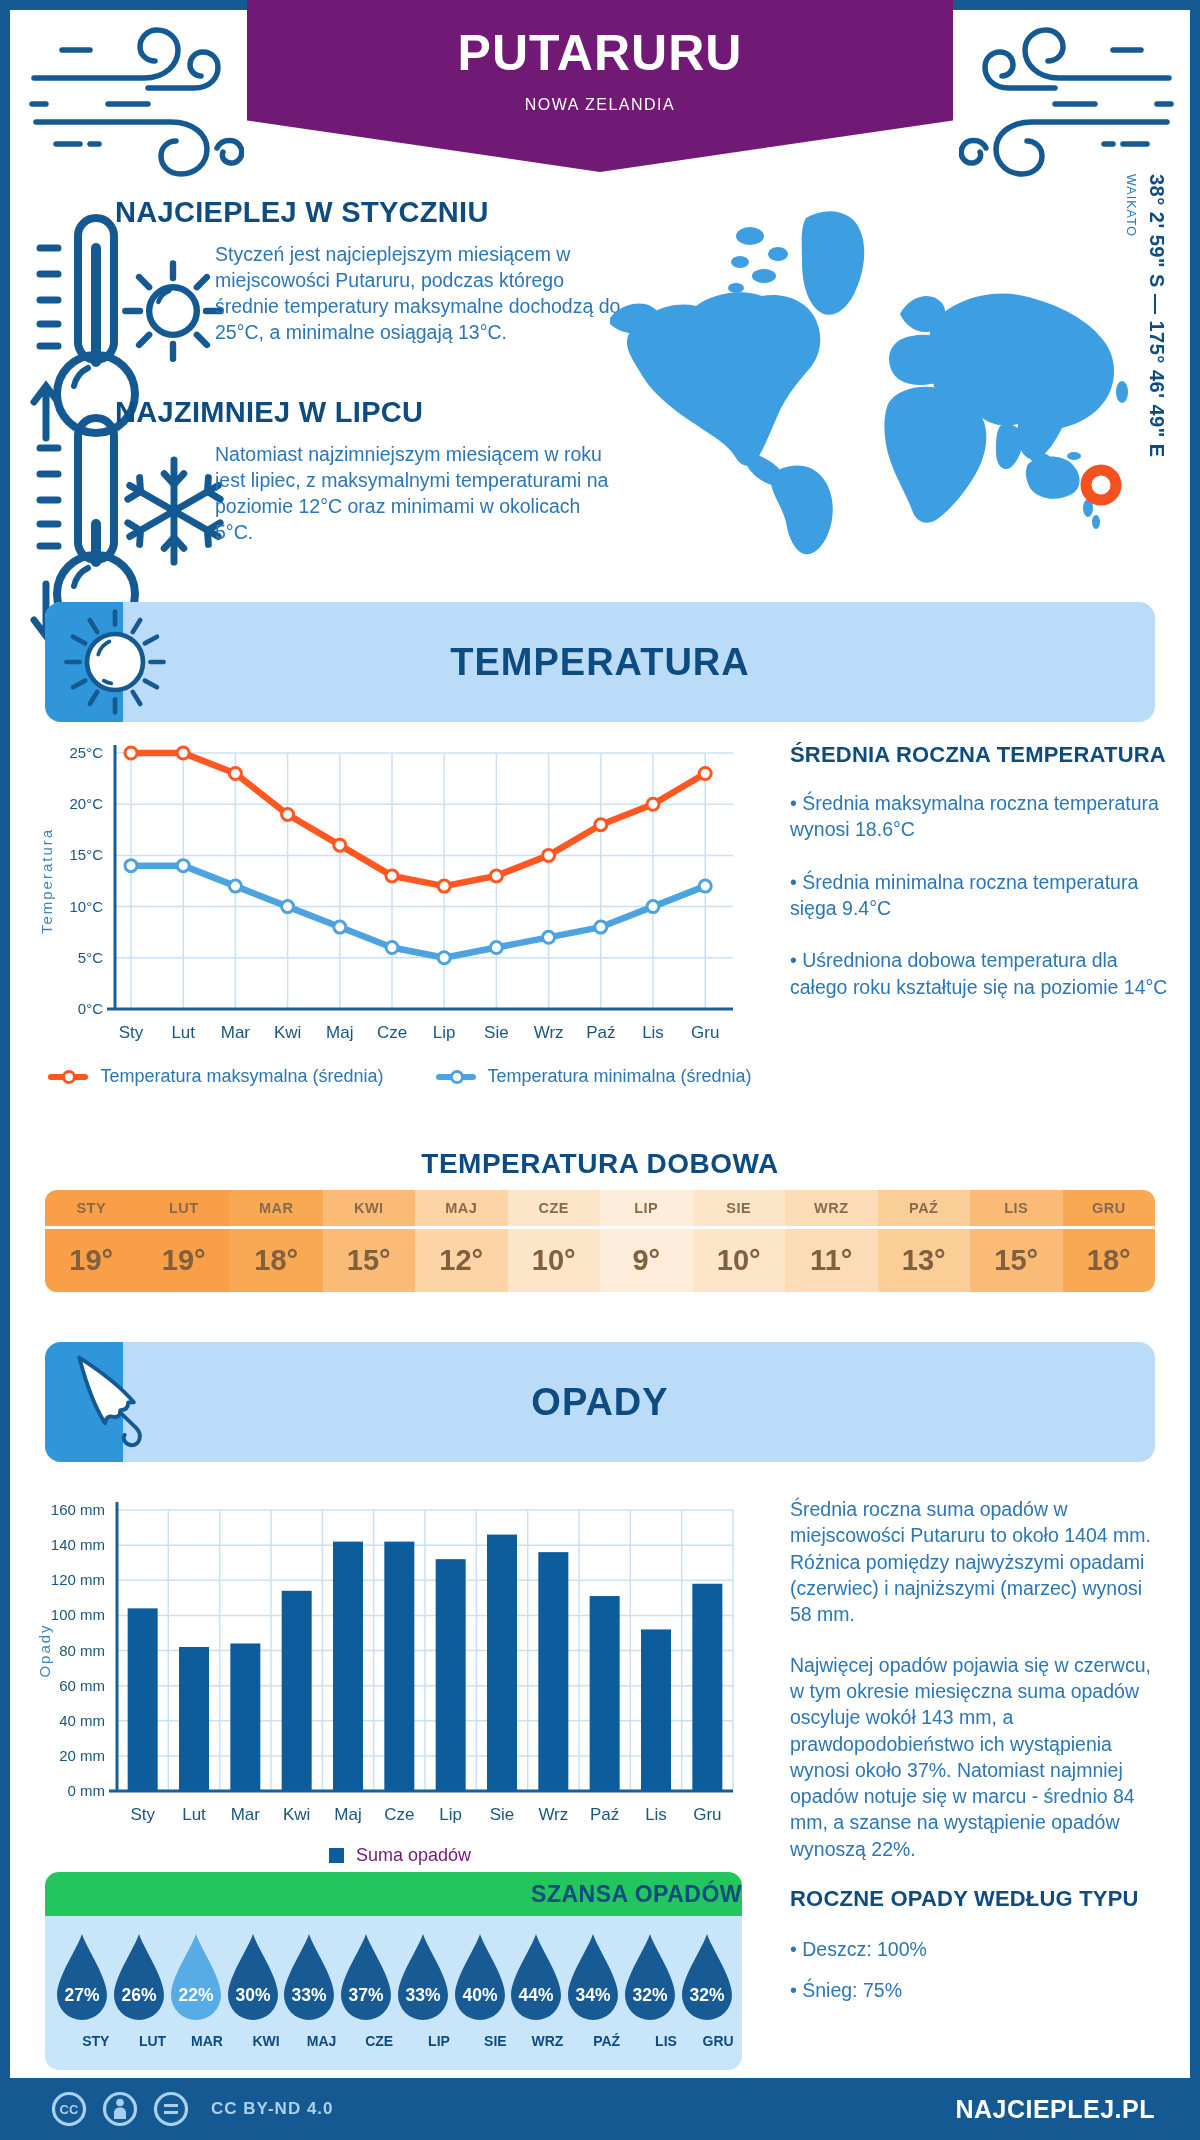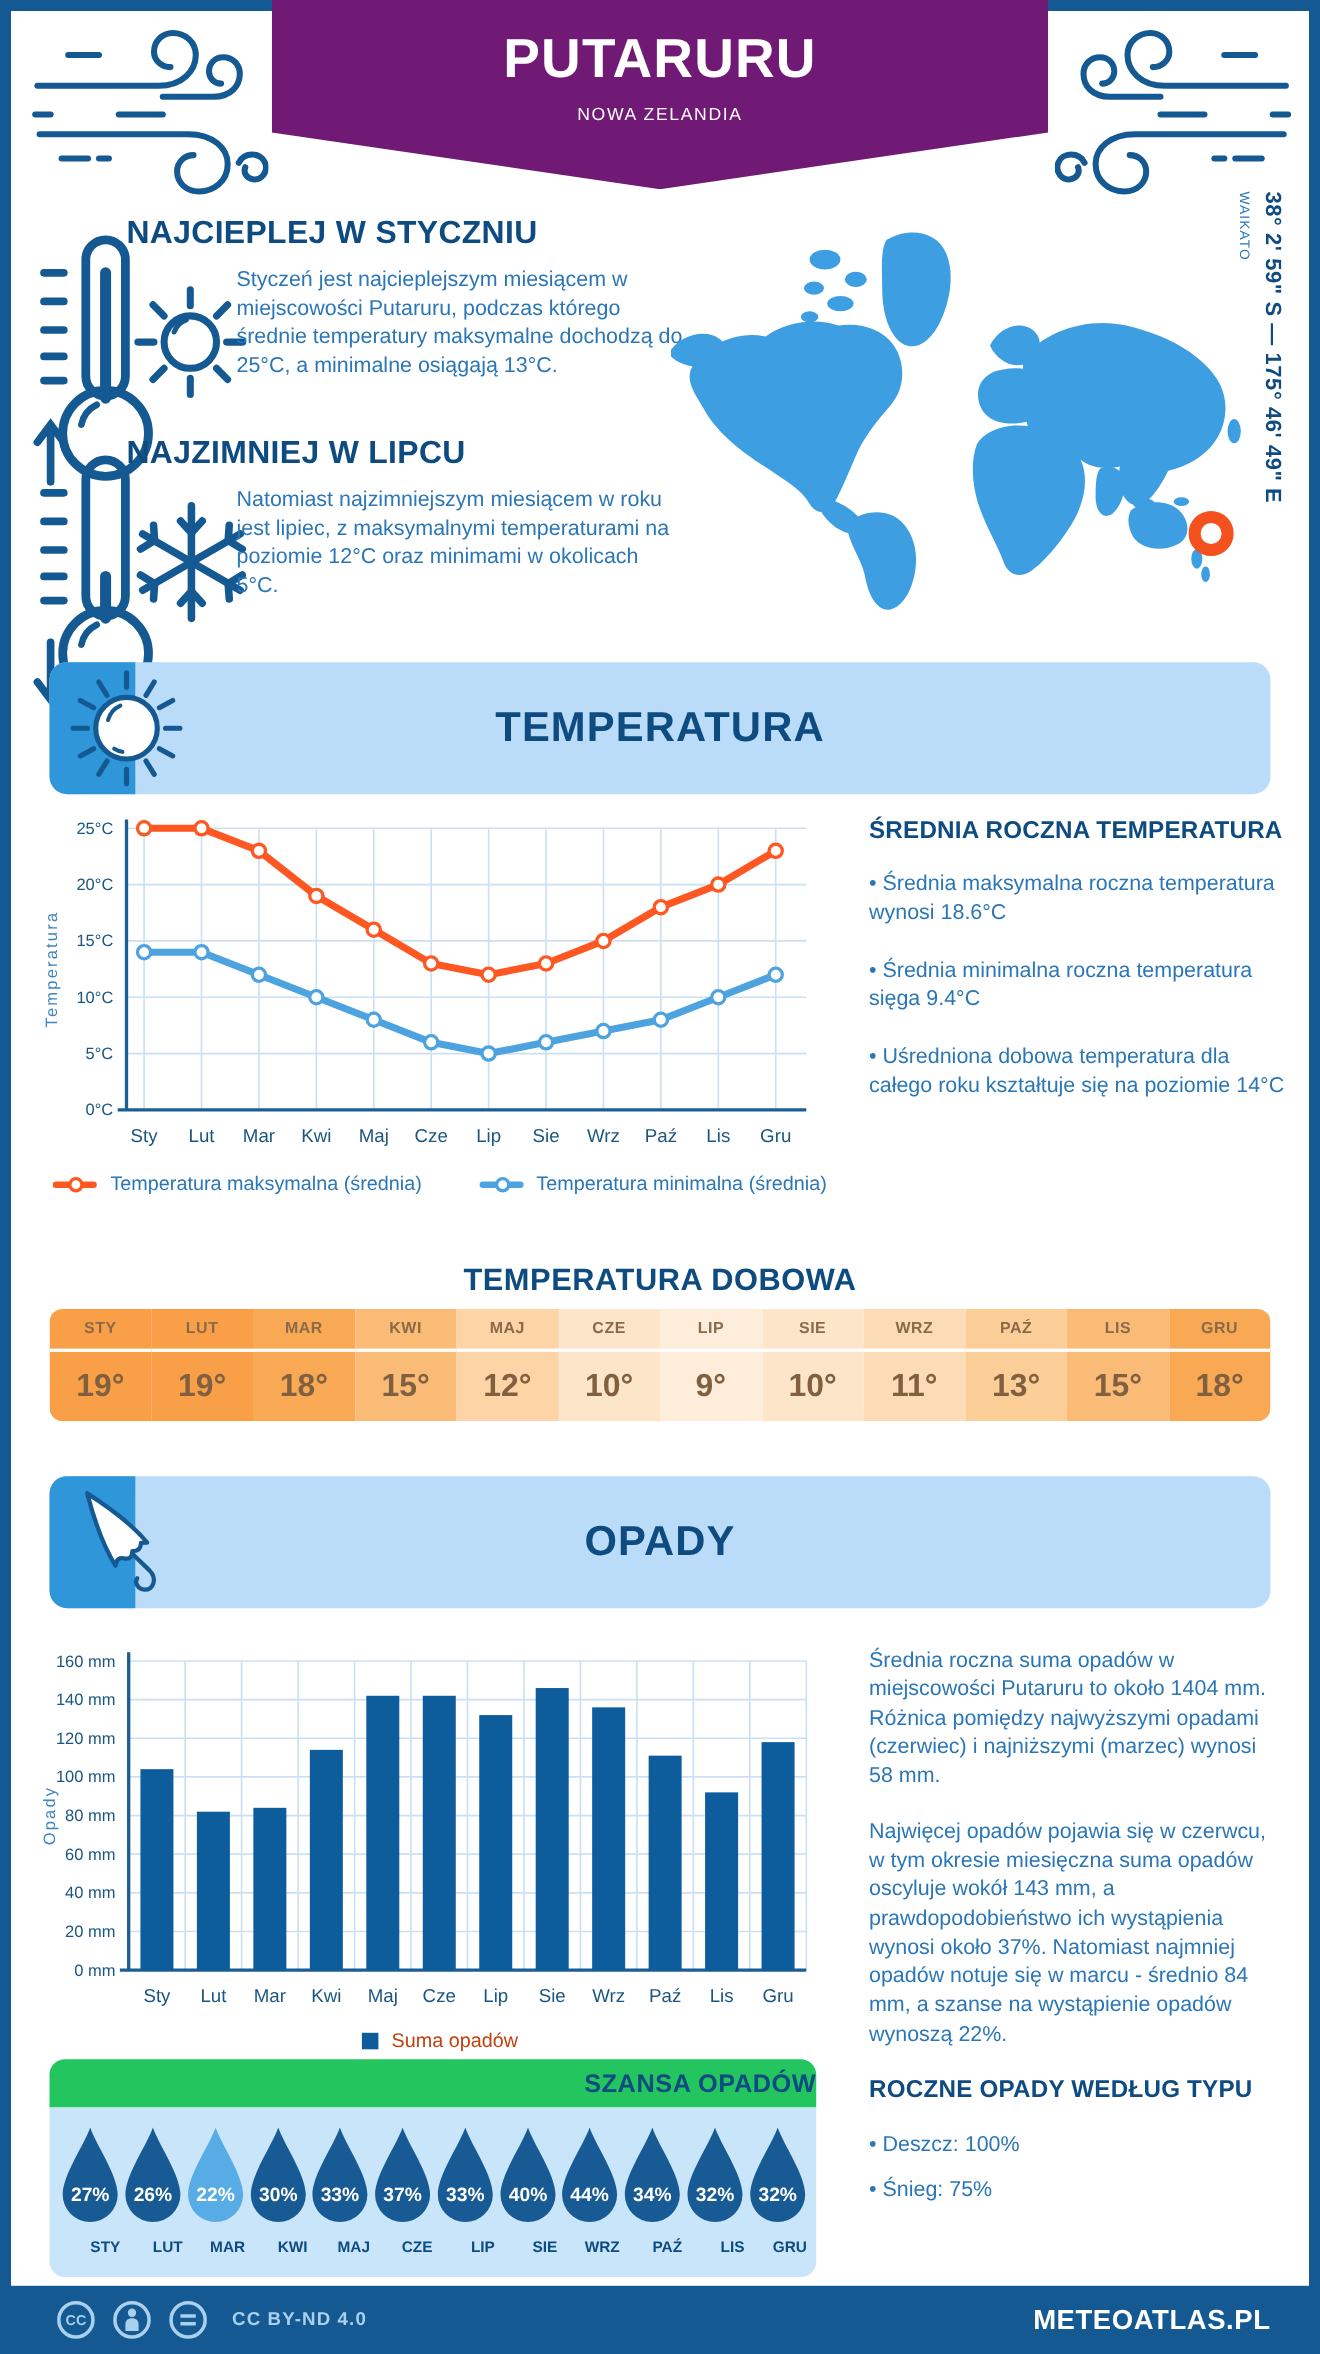--- a/index.html
+++ b/index.html
@@ -39,21 +39,21 @@
   #sec-temp{top:602px;} #sec-opady{top:1342px;}
 
   .chart-wrap{position:absolute;}
   #line-chart{left:30px;top:733px;} #bar-chart{left:30px;top:1492px;}
   .legend{position:absolute;left:45px;width:710px;display:flex;justify-content:center;gap:52px;align-items:center;}
   #line-legend{top:1066px;} #bar-legend{top:1845px;}
   .legend .item{display:flex;align-items:center;gap:12px;font-size:18px;color:#2A76B6;}
   .lswatch{position:relative;width:40px;height:6px;border-radius:3px;}
   .lswatch .ring{position:absolute;left:14px;top:-4px;width:8px;height:8px;border-radius:50%;background:#fff;border:3px solid;}
   .bswatch{width:15px;height:15px;background:#0D5C9C;}
-  #bar-legend .item{color:#c2410c;justify-content:flex-end;}
+  #bar-legend .item{color:#701a75;justify-content:flex-end;}
 
   .sidecol{position:absolute;left:790px;width:378px;color:#2A76B6;}
   .sidecol h3{margin:0 0 22px 0;font-size:22px;font-weight:bold;color:#0D4B80;letter-spacing:0.2px;}
   .sidecol p,.sidecol .bullet{font-size:19.5px;line-height:1.35;margin:0 0 24px 0;}
   .sidecol .bullet{margin-bottom:26px;}
   #annual{top:742px;} #precip-text{top:1496px;} #precip-type{top:1886px;}
   #precip-type .bullet{margin-bottom:10px;line-height:1.6;}
 
   
   .daily-title{position:absolute;left:45px;top:1148px;width:1110px;text-align:center;
@@ -503,15 +503,15 @@
         <circle cx="19" cy="19" r="15.5" stroke="#A9D0EC" stroke-width="3.2"></circle>
         <circle cx="19" cy="12.5" r="3.8" fill="#A9D0EC"></circle>
         <path d="M13 29 v-6 c0-3.4 2.4-5.4 6-5.4 s6 2 6 5.4 v6 z" fill="#A9D0EC"></path>
       </svg>
       <svg width="38" height="38" viewBox="0 0 38 38" fill="none">
         <circle cx="19" cy="19" r="15.5" stroke="#A9D0EC" stroke-width="3.2"></circle>
         <path d="M12 15.5 h14 M12 22.5 h14" stroke="#A9D0EC" stroke-width="3.2"></path>
       </svg>
       <span class="lic">CC BY-ND 4.0</span>
     </div>
-    <span class="site">METEOATLAS.PL</span>
+    <span class="site">NAJCIEPLEJ.PL</span>
   </div>
 </div>
 
 </body></html>

